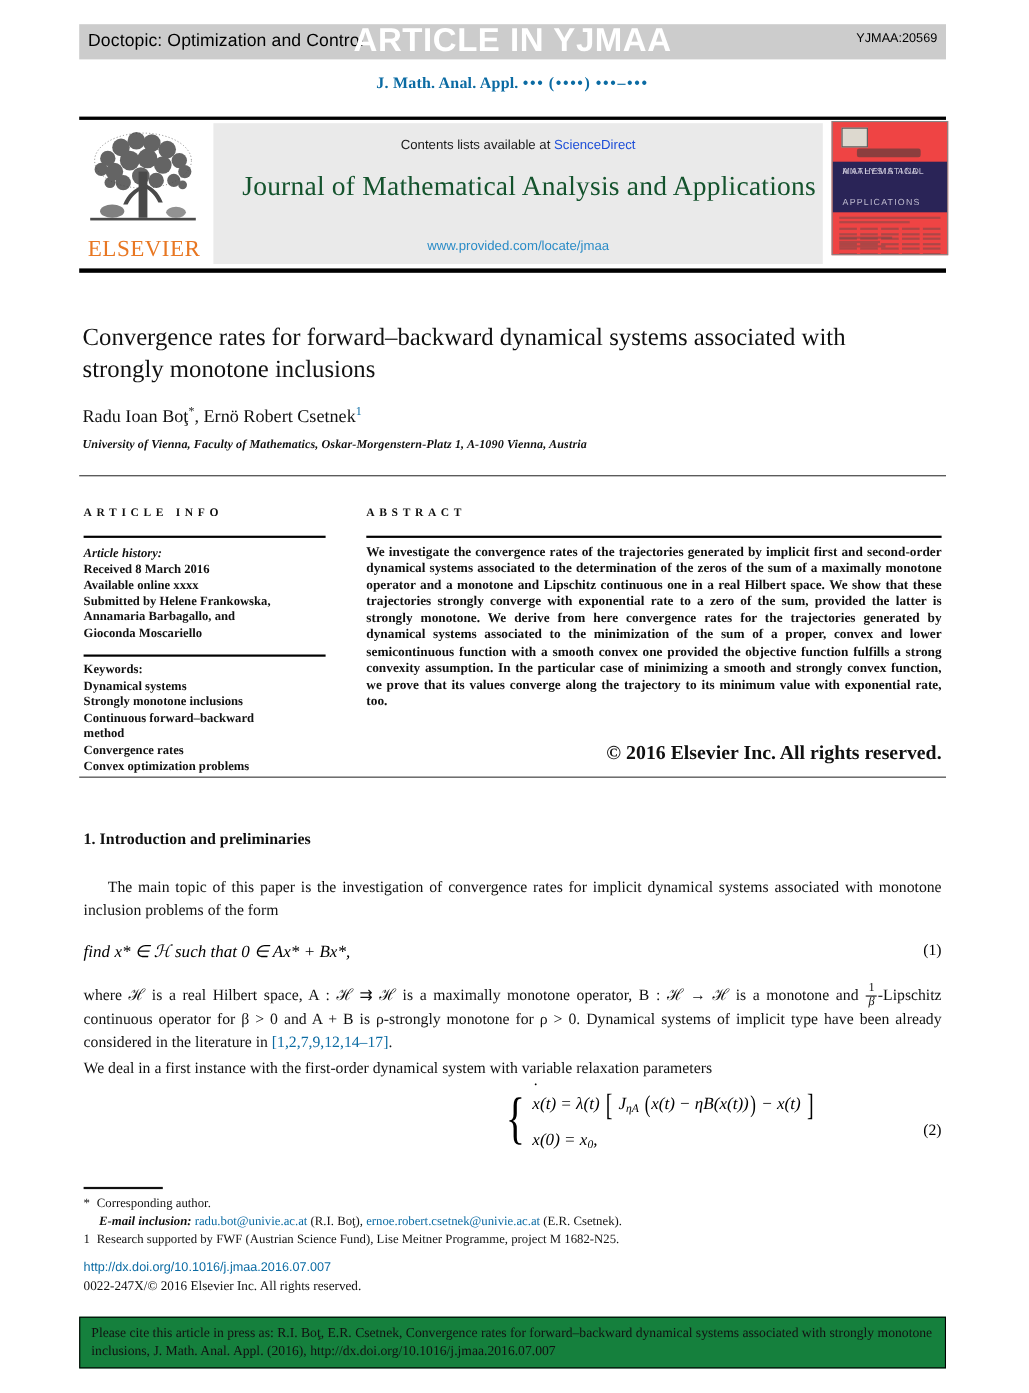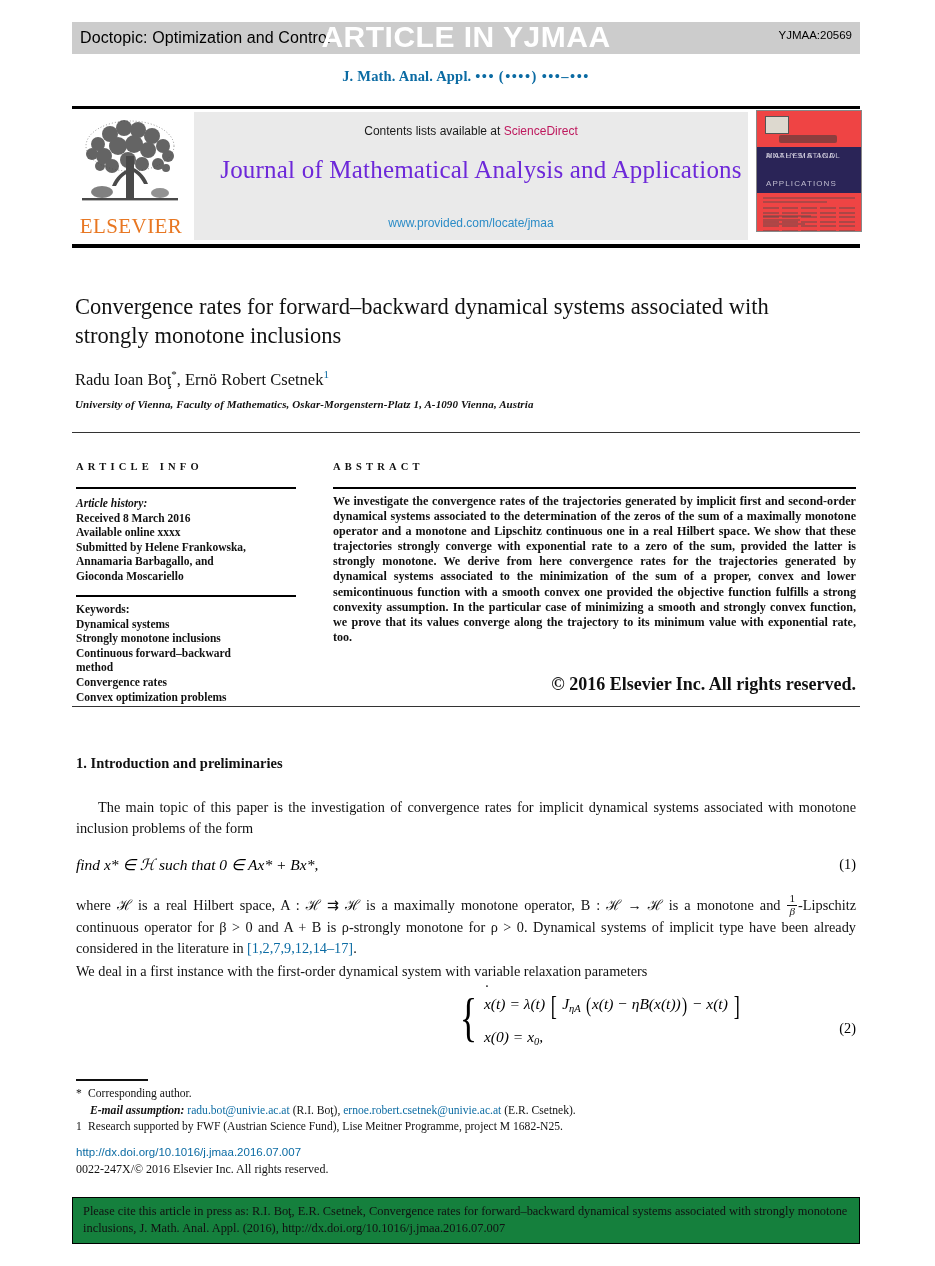--- a/index.html
+++ b/index.html
@@ -130,31 +130,31 @@
   .contents-line {
     position: absolute;
     left: 0; right: 0;
     top: 12px;
     text-align: center;
     font-family: "Liberation Sans", sans-serif;
     font-size: 12px;
     color: #1a1a1a;
   }
   .contents-line a {
-    color: #be185d;
+    color: #1d4ed8;
     text-decoration: none;
   }
   .journal-title {
     position: absolute;
     left: 0; right: 0;
     top: 44px;
     text-align: center;
     font-family: "Liberation Serif", serif;
     font-size: 25px;
-    color: #6d28d9;
+    color: #14532d;
     letter-spacing: 0.2px;
     white-space: nowrap;
     padding-left: 20px;
   }
   .journal-url {
     position: absolute;
     left: 0; right: 0;
     bottom: 10px;
     text-align: center;
     font-family: "Liberation Sans", sans-serif;
@@ -735,21 +735,21 @@
     <span class="tag">(2)</span>
   </div>
 
   <div class="fn-rule"></div>
 
   <div class="footnotes">
     <div>
       <span class="mk">*</span><span>Corresponding author.</span>
     </div>
     <div style="padding-left:14px">
-      <span class="em">E-mail assumption:</span>
+      <span class="em">E-mail inclusion:</span>
       <a href="#">radu.bot@univie.ac.at</a>
       <span>(R.I. Boţ),</span>
       <a href="#">ernoe.robert.csetnek@univie.ac.at</a>
       <span>(E.R. Csetnek).</span>
     </div>
     <div>
       <span class="mk">1</span><span>Research supported by FWF (Austrian Science Fund), Lise Meitner Programme, project M 1682-N25.</span>
     </div>
   </div>
 

